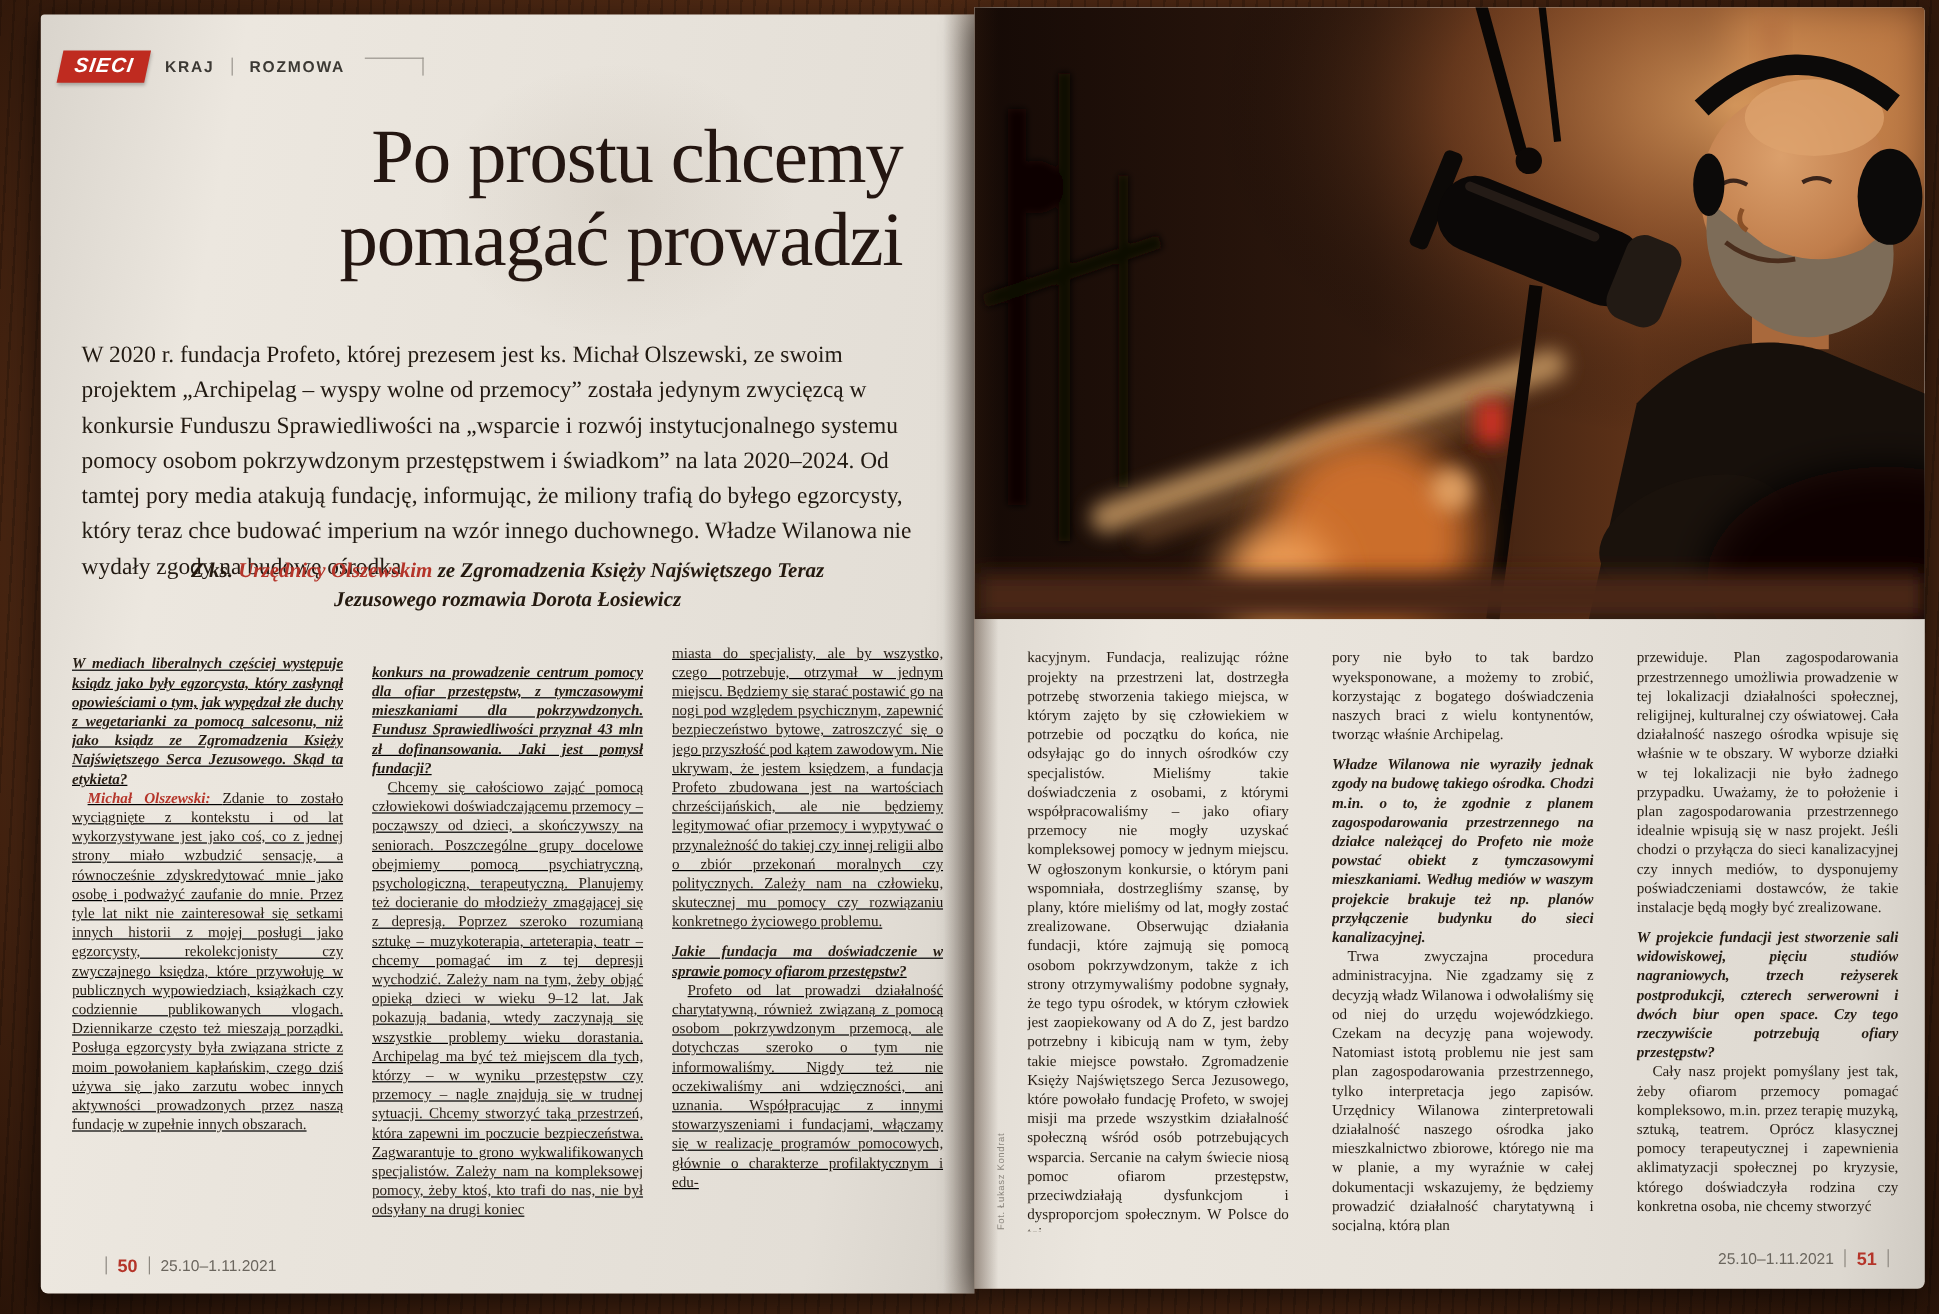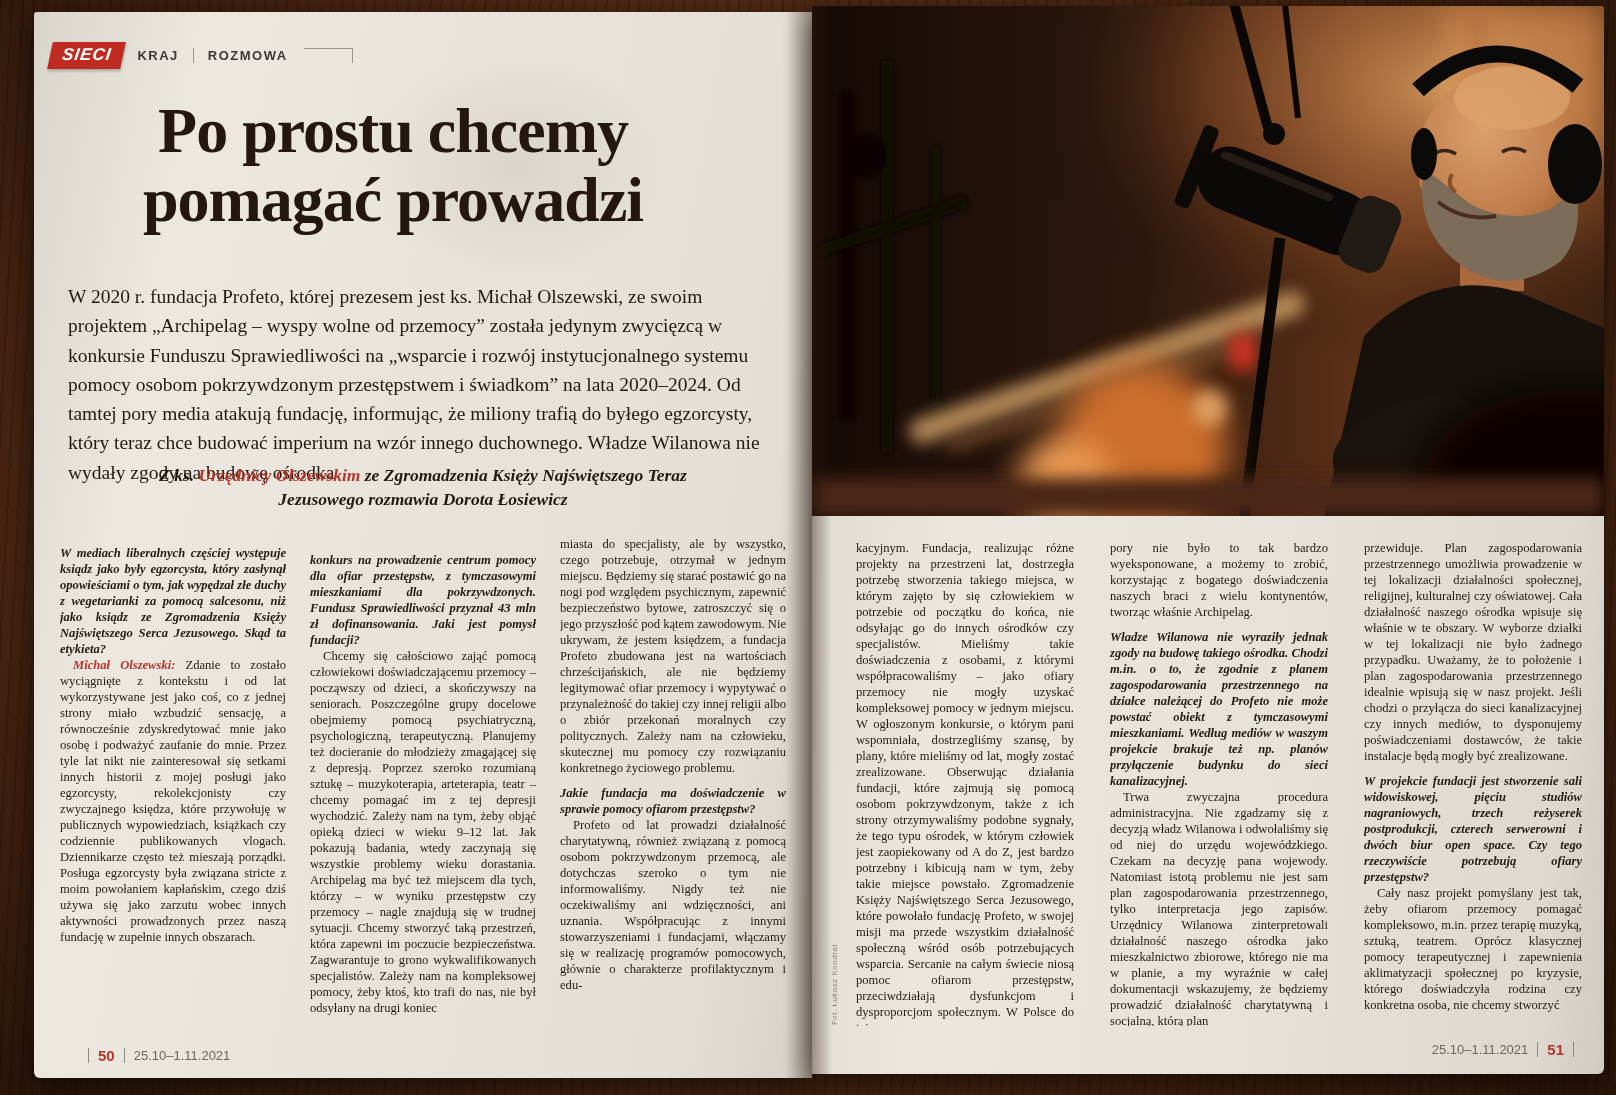--- a/index.html
+++ b/index.html
@@ -22,46 +22,46 @@
   .mag-header{position:absolute;left:16px;top:30px;display:flex;align-items:center;gap:14px;
     font-family:"Liberation Sans",sans-serif;}
   .logo{background:#bf2b20;color:#fff;font-weight:bold;font-style:italic;font-size:17px;
     letter-spacing:1px;padding:3px 12px 4px 12px;transform:skewX(-12deg);box-shadow:1px 2px 3px rgba(0,0,0,.25);}
   .logo span{display:inline-block;transform:skewX(4deg);}
   .tab{font-size:13px;font-weight:bold;color:#3c3934;letter-spacing:1.5px;}
   .tab-sep{width:1px;height:15px;background:#9a958d;}
   .tab-bracket{width:48px;height:14px;border-top:1px solid #9a958d;border-right:1px solid #9a958d;margin-left:2px;}
 
   
-  .headline{position:absolute;top:84px;left:0;right:60px;text-align:center;
-    font-size:64px;line-height:1.08;font-weight:bold;color:#241611;letter-spacing:-1px;}
+  .headline{position:absolute;top:84px;left:0;right:60px;text-align:right;
+    font-size:64px;line-height:1.08;font-weight:normal;color:#241611;letter-spacing:-1px;}
   .ghost{position:absolute;left:330px;top:40px;width:300px;height:230px;border-radius:50%;
     background:radial-gradient(closest-side,rgba(110,92,70,.10),rgba(110,92,70,0));}
   .lede{position:absolute;top:270px;left:34px;right:40px;
     font-size:19.5px;line-height:1.5;color:#221a12;}
   .byline{position:absolute;top:452px;left:104px;right:104px;text-align:center;
     font-size:17.5px;line-height:1.35;font-weight:bold;font-style:italic;color:#24190f;}
   .byline .red{color:#b5352a;}
 
   
   .cols{position:absolute;display:flex;}
-  .cols-left{top:524px;left:26px;right:26px;height:500px;gap:24px;}
+  .cols-left{top:524px;left:26px;right:26px;height:500px;gap:24px;text-decoration:underline;}
   .cols-right{top:534px;left:44px;right:22px;height:486px;gap:36px;}
   .col{flex:1;overflow:hidden;color:#241b12;font-size:12.6px;line-height:16px;
     text-align:justify;hyphens:auto;}
   .col p{margin:0;}
   .col p.q{font-weight:bold;font-style:italic;margin-top:9px;}
   .col p.q.cont{margin-top:16px;}
   .col p.a{text-indent:13px;}
   .col p.a.cont{text-indent:0;}
   .speaker{color:#b5352a;font-weight:bold;font-style:italic;}
 
   
   .footer{position:absolute;font-family:"Liberation Sans",sans-serif;font-size:13px;color:#6b665e;
-    display:flex;align-items:center;gap:9px;}
+    display:flex;gap:9px;}
   .footer .bar{width:1px;height:15px;background:#8d8880;}
   .footer .pageno{color:#b5352a;font-weight:bold;font-size:15px;}
   .footer-left{left:54px;bottom:14px;}
   .footer-right{right:30px;bottom:16px;}
 
   
   .photo{position:absolute;left:0;top:0;width:792px;height:510px;overflow:hidden;border-radius:0 4px 0 0;}
   .photo svg{display:block;width:100%;height:100%;}
   .credit{position:absolute;left:18px;top:938px;writing-mode:vertical-rl;transform:rotate(180deg);
     font-family:"Liberation Sans",sans-serif;font-size:8px;letter-spacing:.5px;color:#8b867e;}

